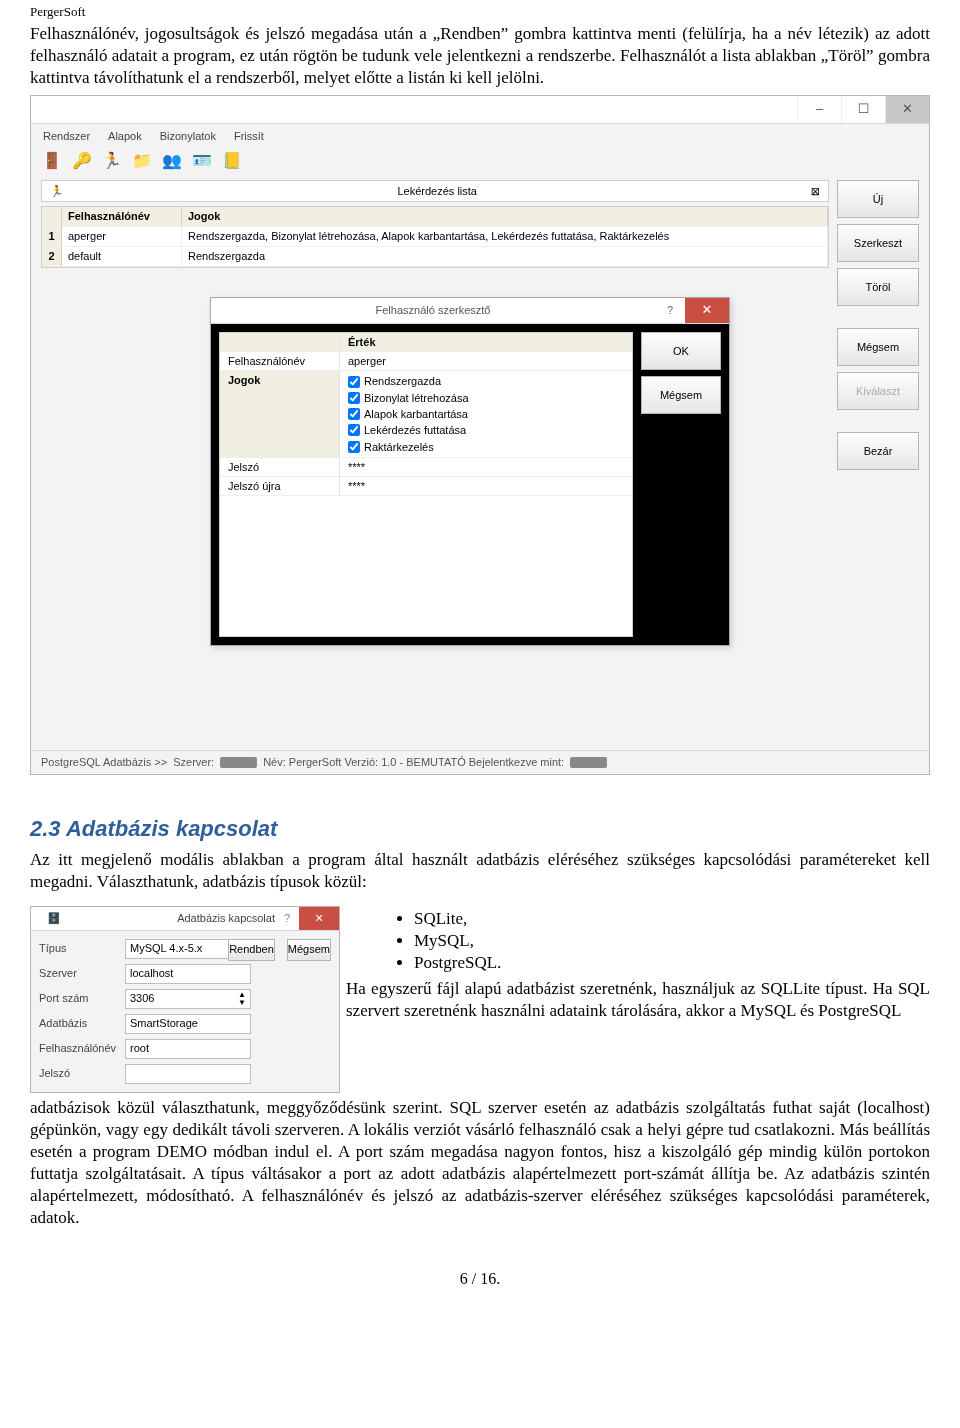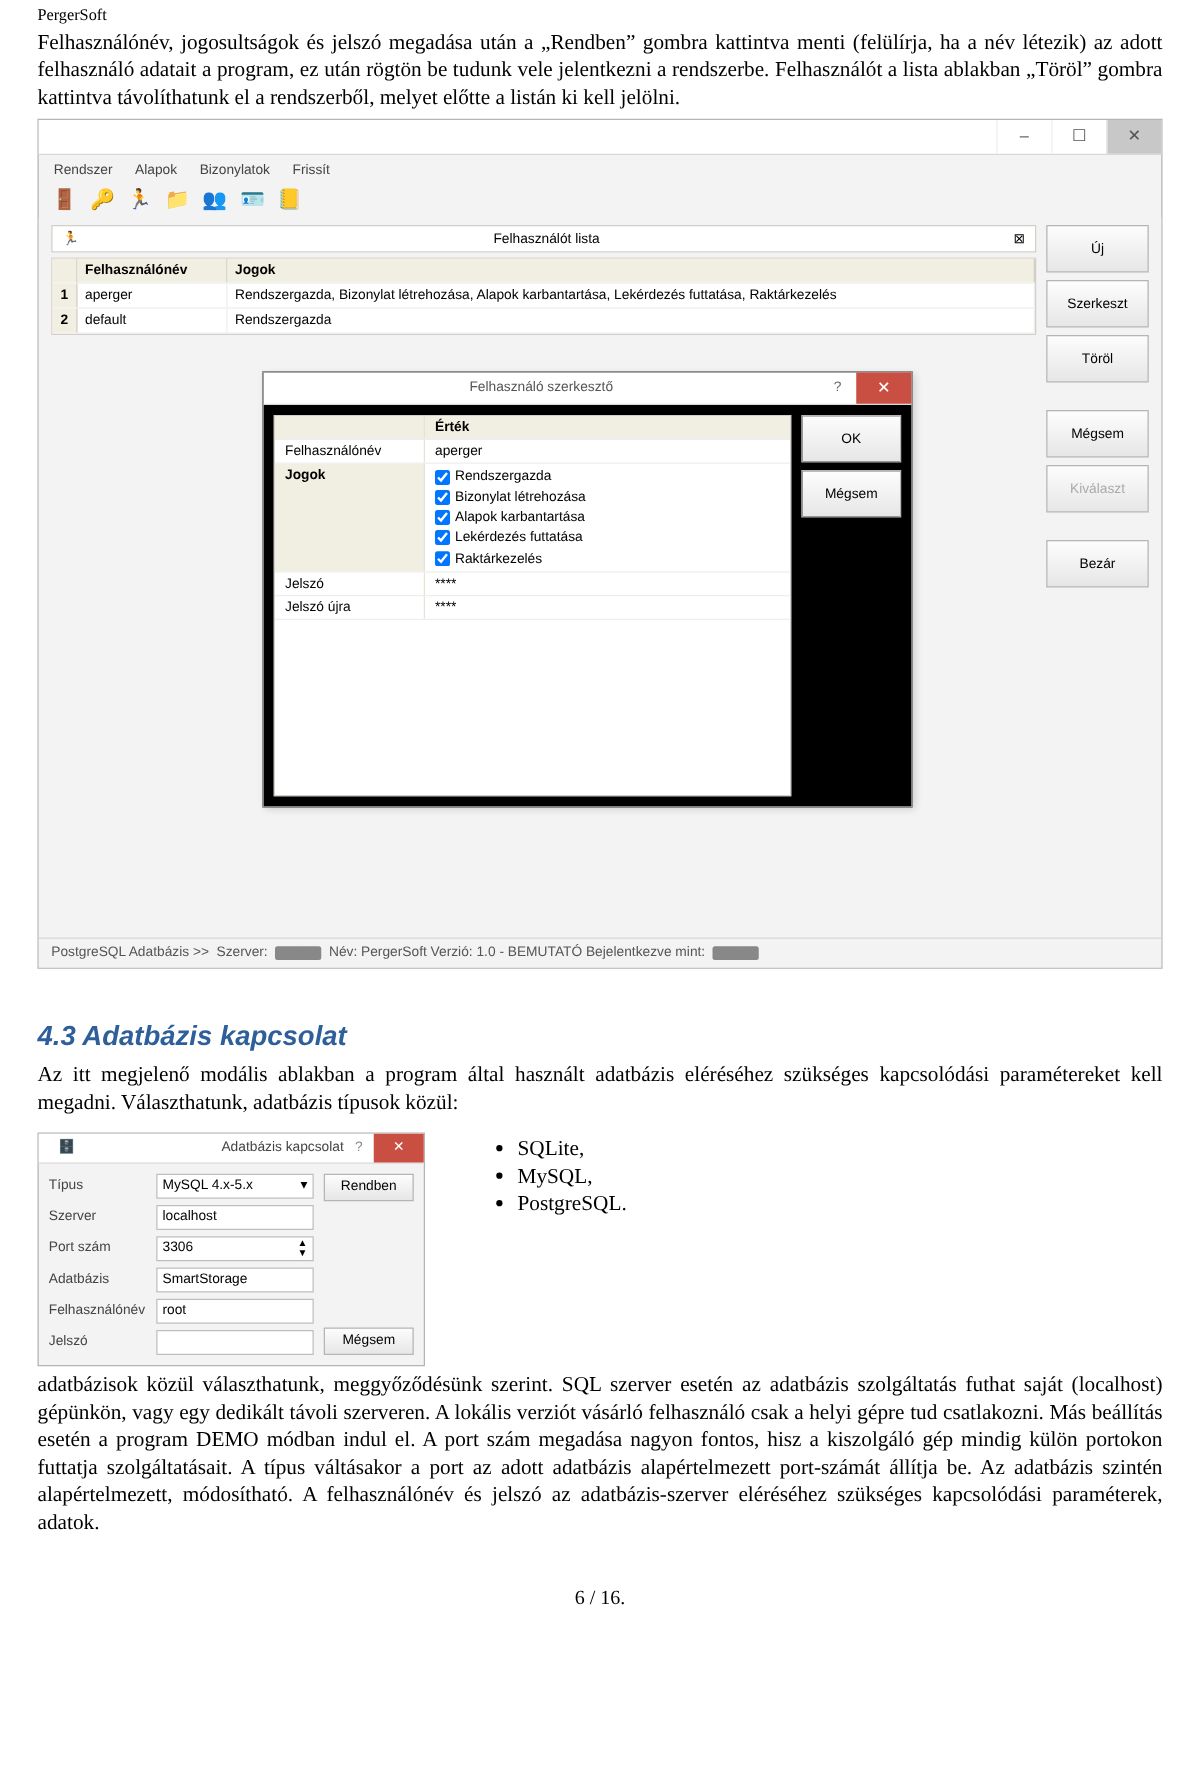--- a/index.html
+++ b/index.html
@@ -62,21 +62,21 @@
   .dbdlg { width: 310px; border: 1px solid #b5b5b5; background: #f3f3f3; font-family: Tahoma, Arial, sans-serif; font-size: 11px; }
   .dbdlg-title { display:flex; align-items:center; background:#fff; height:24px; border-bottom:1px solid #d8d8d8; }
   .dbdlg-title span:first-child { flex:1; padding-left:8px; color:#444; display:flex; gap:4px; align-items:center;}
   .dbdlg-q { width:24px; text-align:center; color:#888;}
   .dbdlg-x { width:40px; height:100%; background:#c94f43; color:#fff; display:flex; align-items:center; justify-content:center;}
   .dbdlg-body { display:flex; padding:8px; gap:8px; }
   .dbform { flex:1; display:flex; flex-direction:column; gap:5px; }
   .dbrow { display:flex; align-items:center; gap:6px; }
   .dbrow label { width:80px; color:#444;}
   .dbrow .fld { flex:1; background:#fff; border:1px solid #bdbdbd; height:20px; padding:0 4px; display:flex; align-items:center; justify-content:space-between;}
-  .dbbtns { width:72px; display:flex; flex-direction:column; gap:6px; justify-content:flex-end;}
+  .dbbtns { width:72px; display:flex; flex-direction:row; gap:6px; justify-content:flex-end;}
   .dbbtns .sidebtn { height:22px; }
   .dbbtns .spacer { flex:1; }
 
   .dbtext { flex:1; }
   .bullets { margin: 2px 0 4px 50px; }
   .bullets li { list-style: disc; margin-left: 18px; }
 
   .footer { text-align: center; margin-top: 40px; font-size: 16px; }
 </style>
 </head>
@@ -109,21 +109,21 @@
       <span class="tool-ic">📁</span>
       <span class="tool-ic">👥</span>
       <span class="tool-ic">🪪</span>
       <span class="tool-ic">📒</span>
     </div>
 
     <div class="qt-body">
       <div class="left-col">
         <div class="subtab">
           <span>🏃</span>
-          <span style="flex:1;text-align:center;">Felhasználót lista</span>
+          <span style="flex:1;text-align:center;">Lekérdezés lista</span>
           <span>⊠</span>
         </div>
         <div class="tbl">
           <div class="tbl-row">
             <div class="tbl-hcell c-num"></div>
             <div class="tbl-hcell c-user">Felhasználónév</div>
             <div class="tbl-hcell c-rights">Jogok</div>
           </div>
           <div class="tbl-row">
             <div class="tbl-hcell c-num">1</div>
@@ -209,21 +209,21 @@
         <div style="height:140px;"></div>
       </div>
       <div class="dlg-btns">
         <div class="sidebtn">OK</div>
         <div class="sidebtn">Mégsem</div>
       </div>
     </div>
   </div>
   </div>
 
-  <h2 class="h2">4.3  Adatbázis kapcsolat</h2>
+  <h2 class="h2">2.3  Adatbázis kapcsolat</h2>
 
   <p class="para" style="margin-bottom:12px;">Az itt megjelenő modális ablakban a program által használt adatbázis eléréséhez szükséges kapcsolódási paramétereket kell megadni. Választhatunk, adatbázis típusok közül:</p>
 
   <div class="dbwrap">
 
     <div class="dbdlg">
       <div class="dbdlg-title">
         <span>
             <span>🗄️</span>
             <span>Adatbázis kapcsolat</span>
@@ -279,19 +279,20 @@
         </div>
       </div>
     </div>
 
     <div class="dbtext">
       <ul class="bullets">
         <li>SQLite,</li>
         <li>MySQL,</li>
         <li>PostgreSQL.</li>
       </ul>
+      <p class="para" style="text-align:justify;">Ha egyszerű fájl alapú adatbázist szeretnénk, használjuk az SQLLite típust. Ha SQL szervert szeretnénk használni adataink tárolására, akkor a MySQL és PostgreSQL</p>
     </div>
   </div>
 
   <p class="para">adatbázisok közül választhatunk, meggyőződésünk szerint. SQL szerver esetén az adatbázis szolgáltatás futhat saját (localhost) gépünkön, vagy egy dedikált távoli szerveren. A lokális verziót vásárló felhasználó csak a helyi gépre tud csatlakozni. Más beállítás esetén a program DEMO módban indul el. A port szám megadása nagyon fontos, hisz a kiszolgáló gép mindig külön portokon futtatja szolgáltatásait. A típus váltásakor a port az adott adatbázis alapértelmezett port-számát állítja be. Az adatbázis szintén alapértelmezett, módosítható. A felhasználónév és jelszó az adatbázis-szerver eléréséhez szükséges kapcsolódási paraméterek, adatok.</p>
 
   <div class="footer">6 / 16.</div>
 </div>
 
 </body></html>

